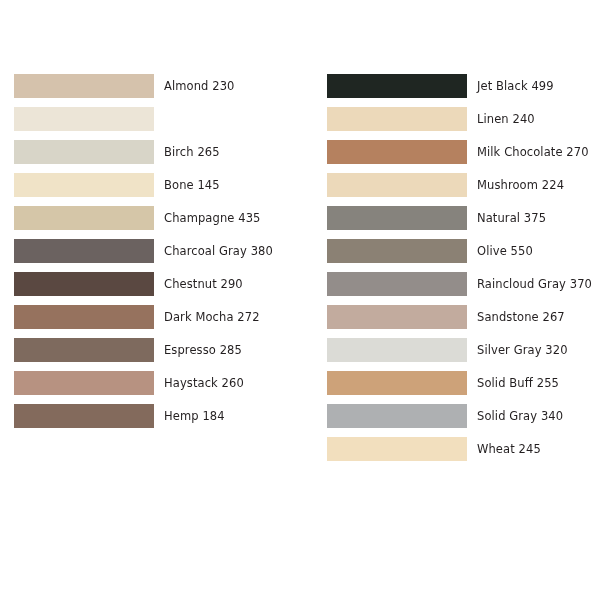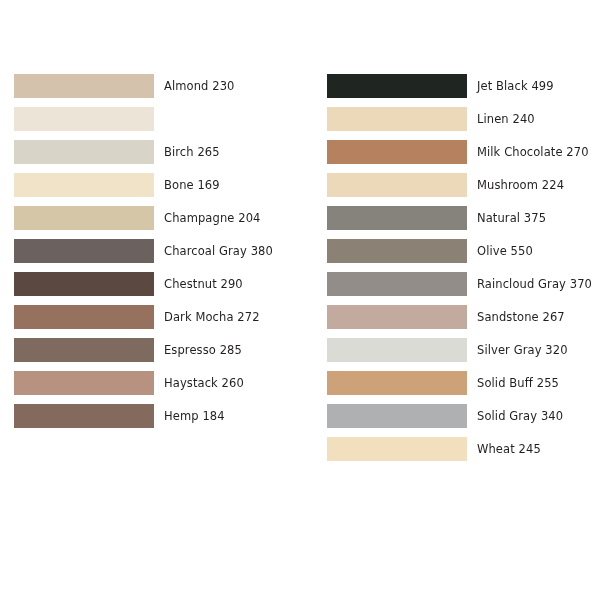--- a/index.html
+++ b/index.html
@@ -82,25 +82,25 @@
       </div>
       <div class="swatch-row">
         <div class="swatch-chip" style="background: rgb(236, 229, 215);"></div>
       </div>
       <div class="swatch-row">
         <div class="swatch-chip" style="background: rgb(216, 213, 200);"></div>
         <div class="swatch-label">Birch 265</div>
       </div>
       <div class="swatch-row">
         <div class="swatch-chip" style="background: rgb(240, 227, 199);"></div>
-        <div class="swatch-label">Bone 169</div>
+        <div class="swatch-label">Bone 145</div>
       </div>
       <div class="swatch-row">
         <div class="swatch-chip" style="background: rgb(213, 198, 168);"></div>
-        <div class="swatch-label">Champagne 204</div>
+        <div class="swatch-label">Champagne 435</div>
       </div>
       <div class="swatch-row">
         <div class="swatch-chip" style="background: rgb(107, 98, 96);"></div>
         <div class="swatch-label">Charcoal Gray 380</div>
       </div>
       <div class="swatch-row">
         <div class="swatch-chip" style="background: rgb(90, 72, 65);"></div>
         <div class="swatch-label">Chestnut 290</div>
       </div>
       <div class="swatch-row">

